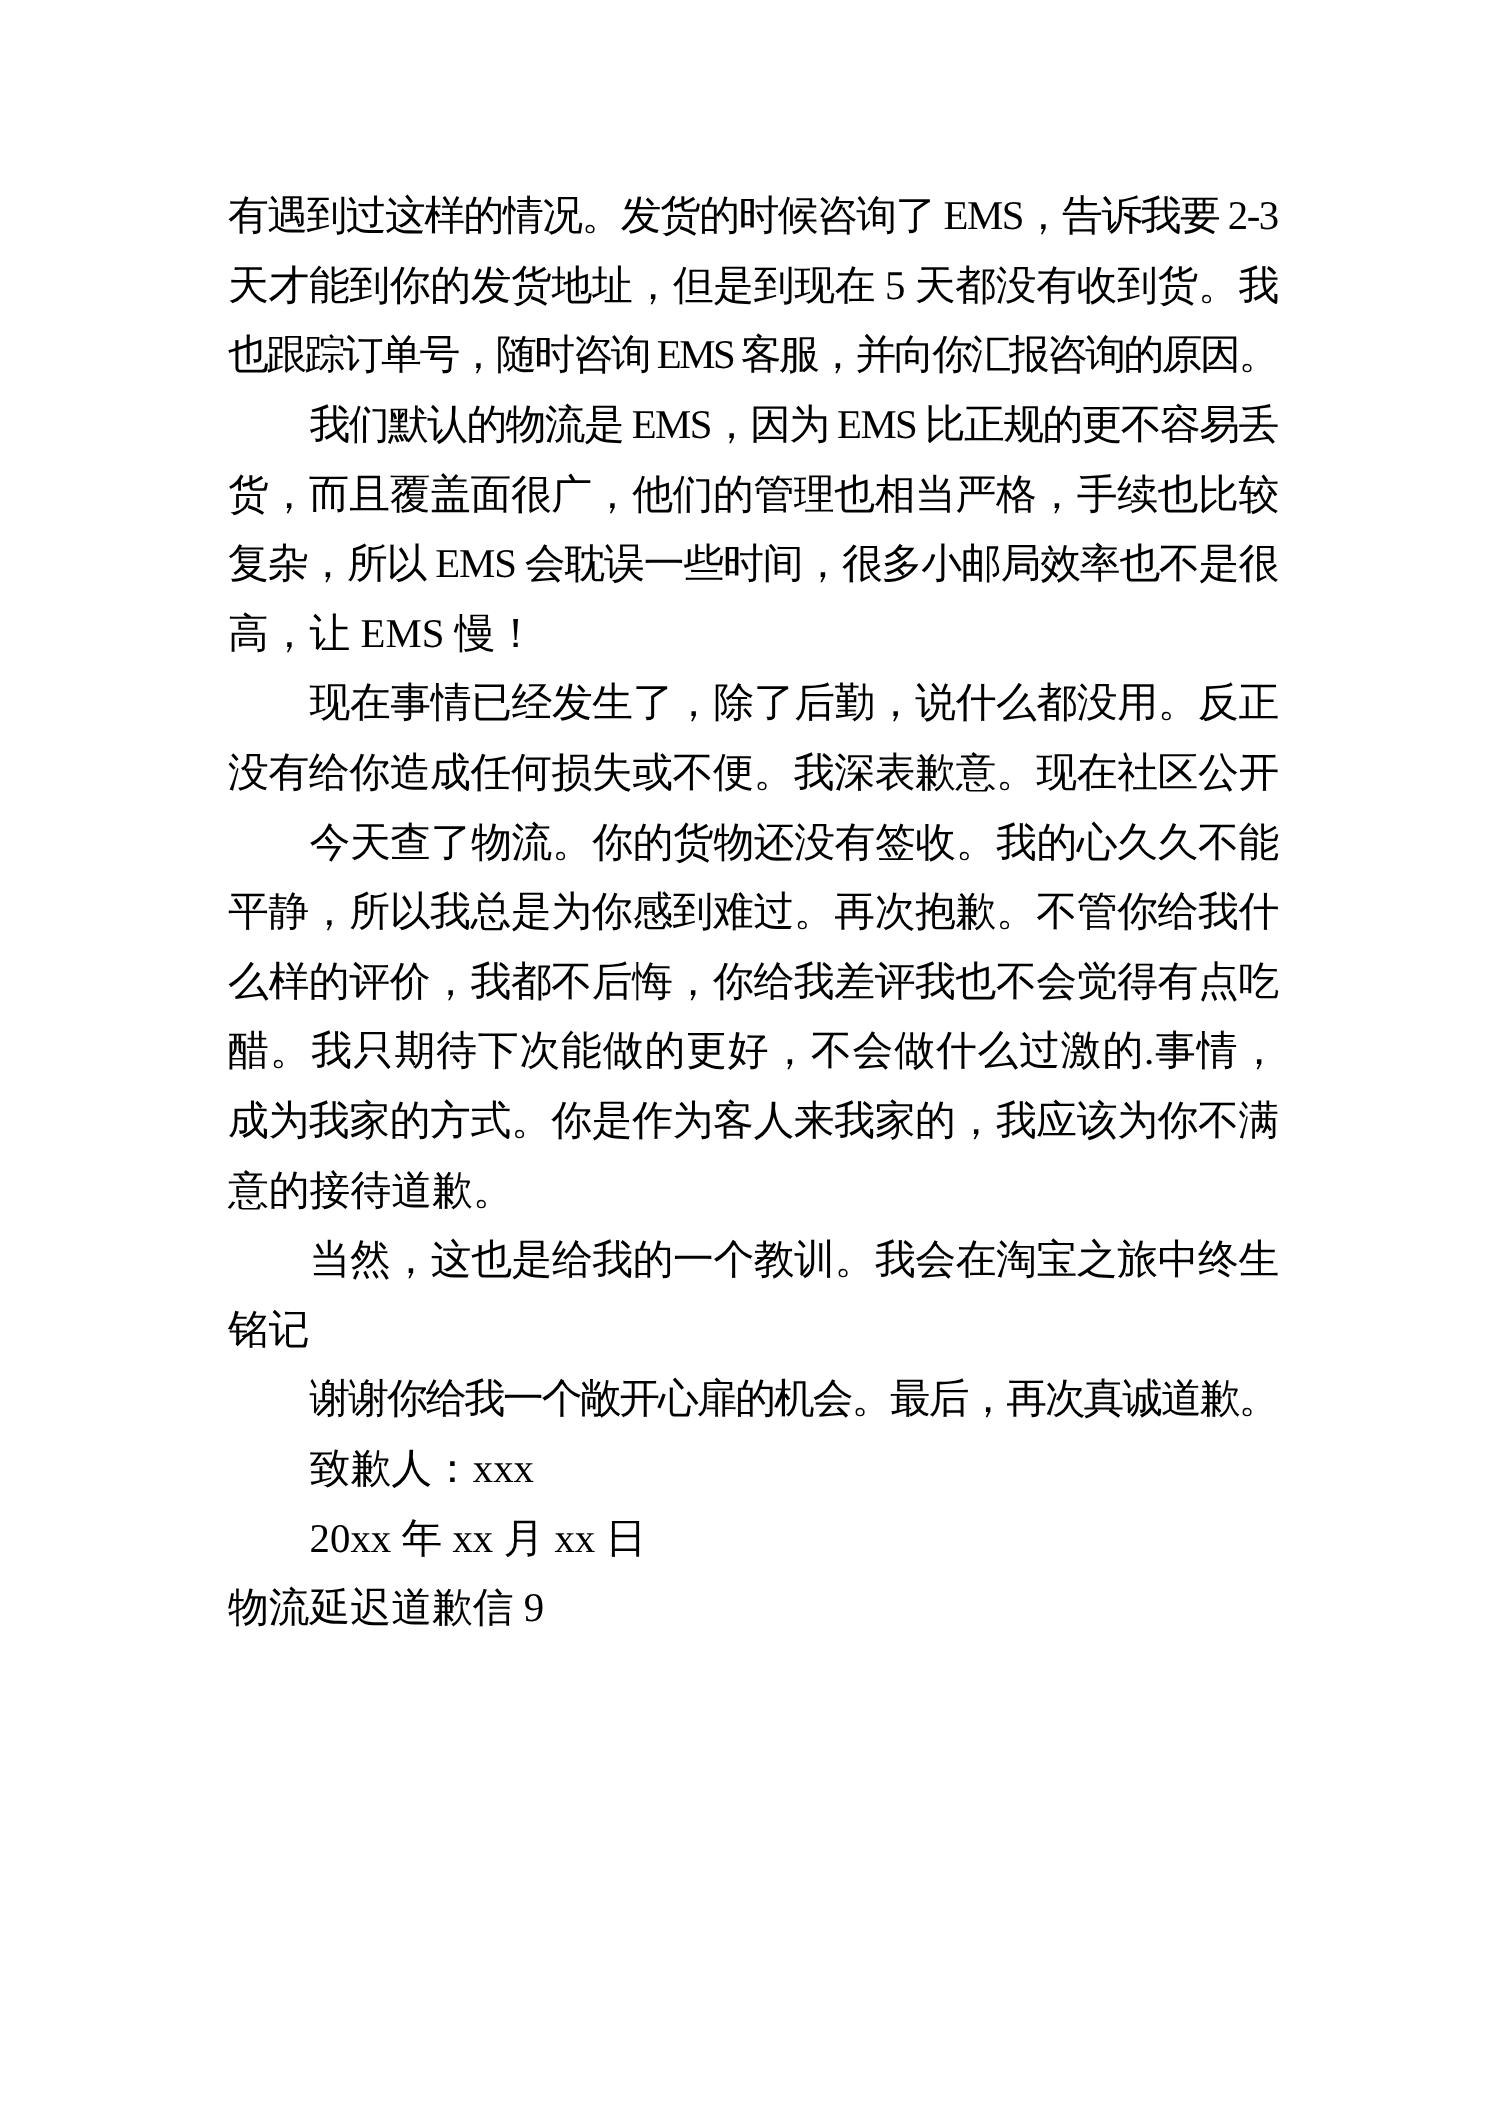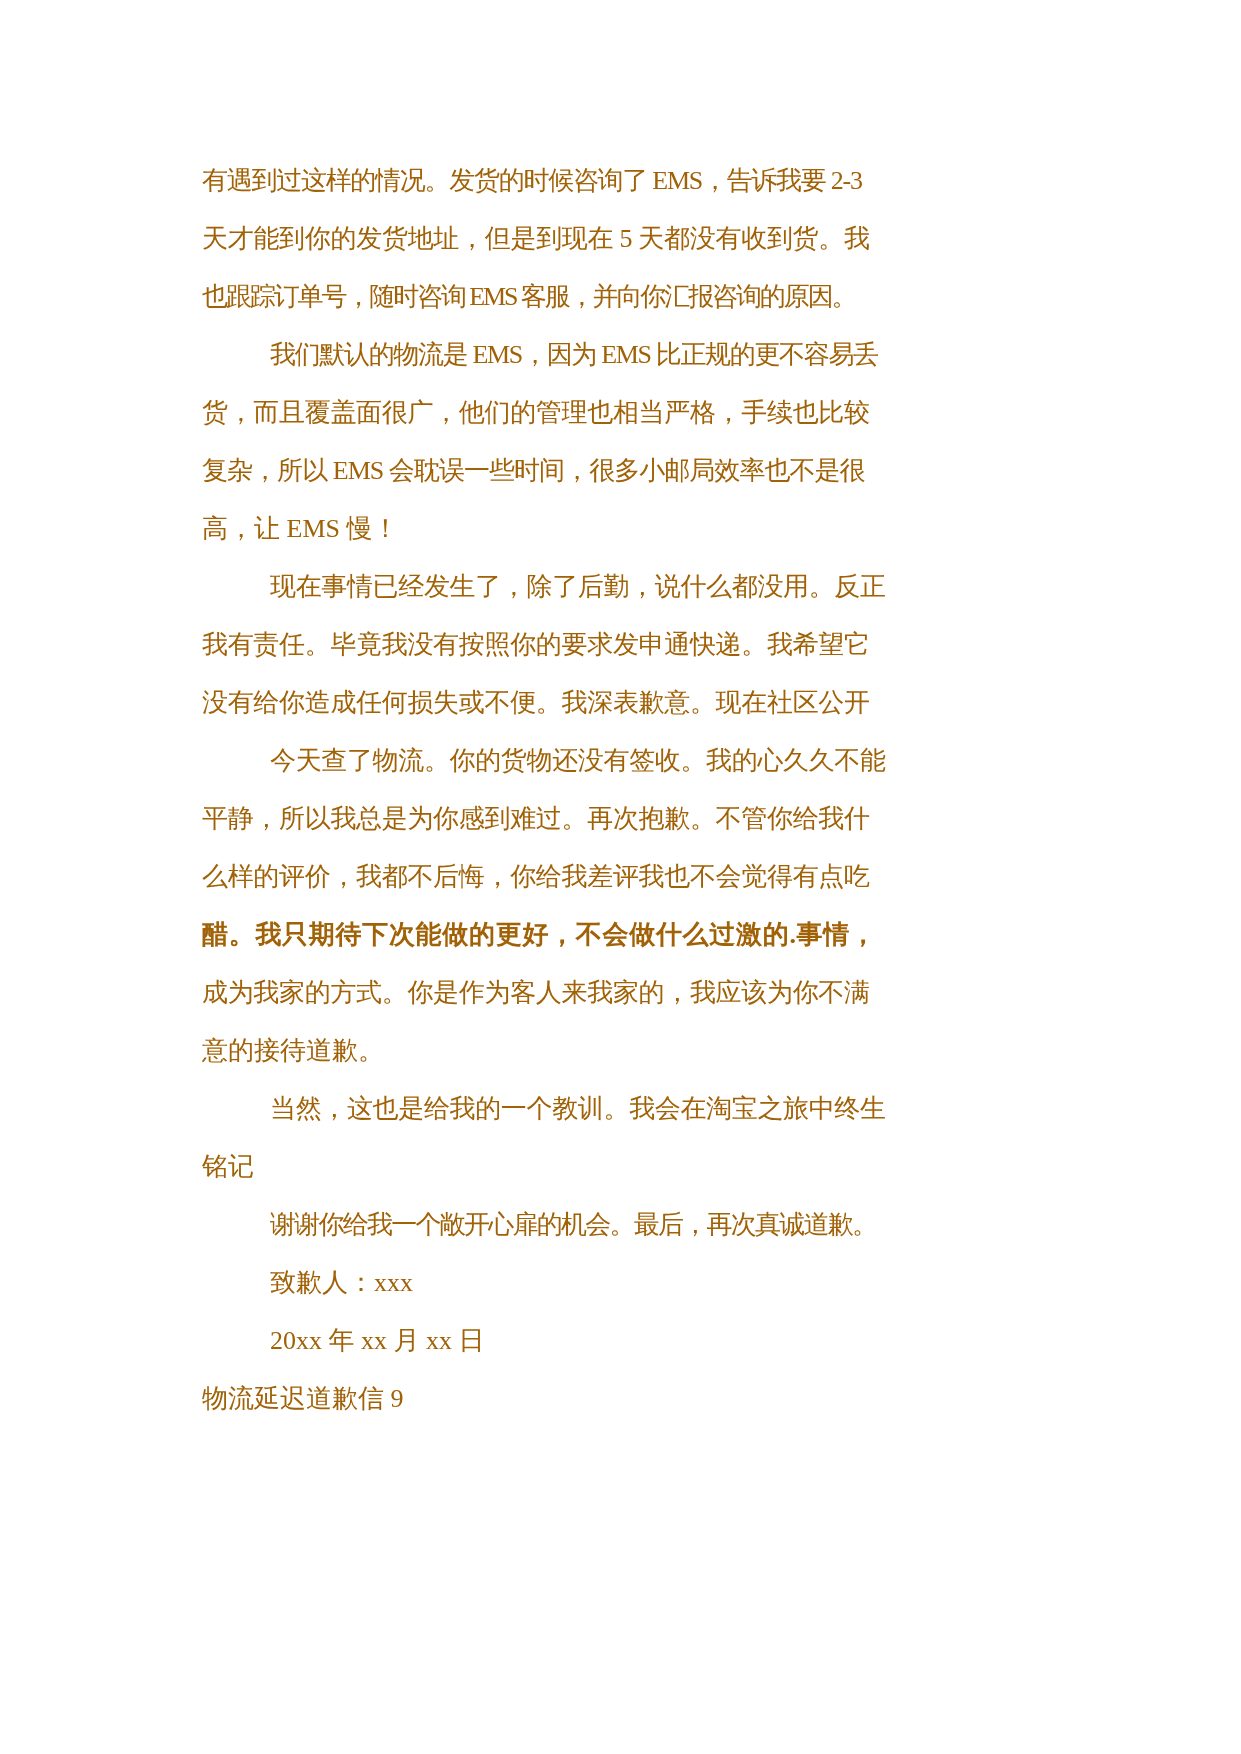--- a/index.html
+++ b/index.html
@@ -24,26 +24,25 @@
   }
   .doc-body {
     position: absolute;
     left: 190px;
     top: 152px;
     width: 876px;
   }
   .line {
     height: 58px;
     line-height: 58px;
-    font-size: 26px;
-    color: #a16207;
+    font-size: 34px;
+    color: #000000;
     white-space: nowrap;
     text-align: left;
     overflow: visible;
-    margin-left: 12px;
   }
   .line.indent {
     padding-left: 68px; 
   }
   .line-text {
     display: inline;
   }
 </style>
 </head>
 <body>
@@ -51,26 +50,25 @@
 <div class="page">
   <div class="doc-body">
     <div class="line justify"><span class="line-text" style="letter-spacing: -1.27448px;">有遇到过这样的情况。发货的时候咨询了 EMS，告诉我要 2-3</span></div>
     <div class="line justify"><span class="line-text" style="letter-spacing: -0.296296px;">天才能到你的发货地址，但是到现在 5 天都没有收到货。我</span></div>
     <div class="line justify"><span class="line-text" style="letter-spacing: -2.10075px;">也跟踪订单号，随时咨询 EMS 客服，并向你汇报咨询的原因。</span></div>
     <div class="line indent justify"><span class="line-text" style="letter-spacing: -1.33315px;">我们默认的物流是 EMS，因为 EMS 比正规的更不容易丢</span></div>
     <div class="line justify"><span class="line-text" style="letter-spacing: -0.32px;">货，而且覆盖面很广，他们的管理也相当严格，手续也比较</span></div>
     <div class="line justify"><span class="line-text" style="letter-spacing: -0.961496px;">复杂，所以 EMS 会耽误一些时间，很多小邮局效率也不是很</span></div>
     <div class="line"><span class="line-text">高，让 EMS 慢！</span></div>
     <div class="line indent justify"><span class="line-text" style="letter-spacing: -0.347826px;">现在事情已经发生了，除了后勤，说什么都没用。反正</span></div>
-    <div class="line justify"><span class="line-text" style="letter-spacing: -0.32px;">我有责任。毕竟我没有按照你的要求发申通快递。我希望它</span></div>
     <div class="line justify"><span class="line-text" style="letter-spacing: -0.32px;">没有给你造成任何损失或不便。我深表歉意。现在社区公开</span></div>
     <div class="line indent justify"><span class="line-text" style="letter-spacing: -0.347826px;">今天查了物流。你的货物还没有签收。我的心久久不能</span></div>
     <div class="line justify"><span class="line-text" style="letter-spacing: -0.32px;">平静，所以我总是为你感到难过。再次抱歉。不管你给我什</span></div>
     <div class="line justify"><span class="line-text" style="letter-spacing: -0.32px;">么样的评价，我都不后悔，你给我差评我也不会觉得有点吃</span></div>
-    <div class="line justify"><span class="line-text" style="letter-spacing: 0.7px; font-weight: bold;">醋。我只期待下次能做的更好，不会做什么过激的.事情，</span></div>
+    <div class="line justify"><span class="line-text" style="letter-spacing: 0.7px;">醋。我只期待下次能做的更好，不会做什么过激的.事情，</span></div>
     <div class="line justify"><span class="line-text" style="letter-spacing: -0.32px;">成为我家的方式。你是作为客人来我家的，我应该为你不满</span></div>
     <div class="line"><span class="line-text">意的接待道歉。</span></div>
     <div class="line indent justify"><span class="line-text" style="letter-spacing: -0.347826px;">当然，这也是给我的一个教训。我会在淘宝之旅中终生</span></div>
     <div class="line"><span class="line-text">铭记</span></div>
     <div class="line indent justify"><span class="line-text" style="letter-spacing: -1.75px;">谢谢你给我一个敞开心扉的机会。最后，再次真诚道歉。</span></div>
     <div class="line indent"><span class="line-text">致歉人：xxx</span></div>
     <div class="line indent"><span class="line-text">20xx 年 xx 月 xx 日</span></div>
     <div class="line"><span class="line-text">物流延迟道歉信 9</span></div>
   </div>
 </div>

